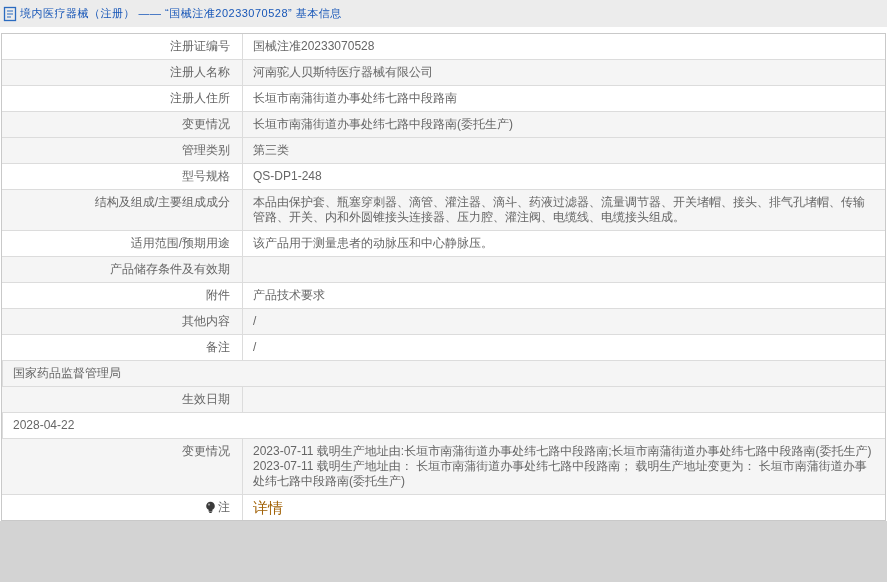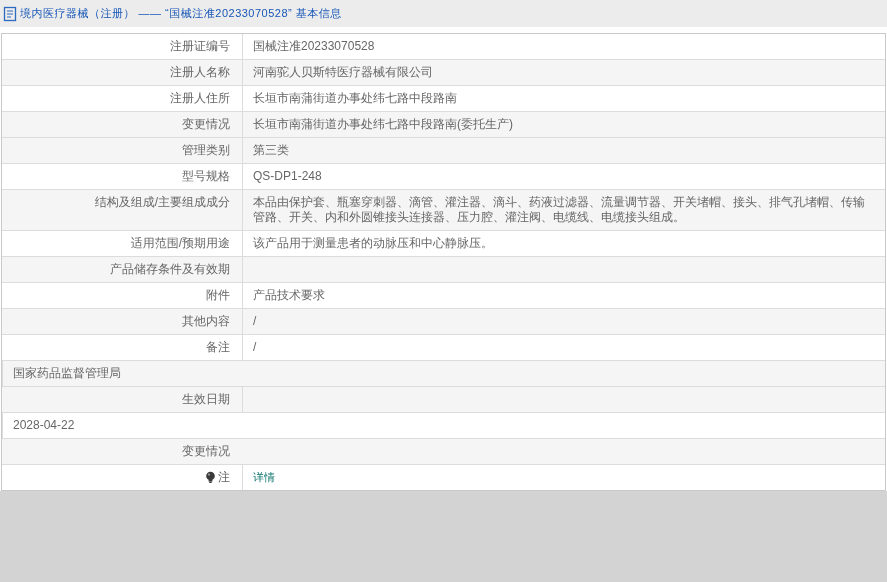--- a/index.html
+++ b/index.html
@@ -59,23 +59,23 @@
   }
   .cell.value {
     flex: 1;
     border-left: 1px solid #dcdcdc;
     display: flex;
     flex-direction: column;
     justify-content: center;
   }
   .value-line { min-height: 15px; }
   a.detail-link {
-    color: #0f766e;
+    color: #a16207;
     text-decoration: none;
-    font-size: 11px;
+    font-size: 15px;
   }
   .bulb { display: inline-flex; margin-right: 2px; align-items: center; }
   .bottom-strip {
     flex: 1;
     background: #d3d3d3;
     min-height: 8px;
   }
 </style>
 </head>
 <body>
@@ -208,20 +208,24 @@
       </div>
       <div class="row">
         <div class="cell value">
           <span class="value-line">2028-04-22</span>
         </div>
       </div>
       <div class="row alt">
         <div class="cell label">
           <span>变更情况</span>
         </div>
+        <div class="cell value">
+          <div class="value-line">2023-07-11 载明生产地址由:长垣市南蒲街道办事处纬七路中段路南;长垣市南蒲街道办事处纬七路中段路南(委托生产)</div>
+          <div class="value-line">2023-07-11 载明生产地址由： 长垣市南蒲街道办事处纬七路中段路南； 载明生产地址变更为： 长垣市南蒲街道办事处纬七路中段路南(委托生产)</div>
+        </div>
       </div>
       <div class="row">
         <div class="cell label">
           <span class="bulb">
             <svg width="11" height="13" viewBox="0 0 11 13">
               <circle cx="5.5" cy="5" r="4.3" fill="#3a3a3a"></circle>
               <rect x="3.6" y="9" width="3.8" height="1.6" fill="#3a3a3a"></rect>
               <rect x="4.3" y="10.8" width="2.4" height="1.2" fill="#3a3a3a"></rect>
               <circle cx="4" cy="3.6" r="1.1" fill="#9a9a9a"></circle>
             </svg>

